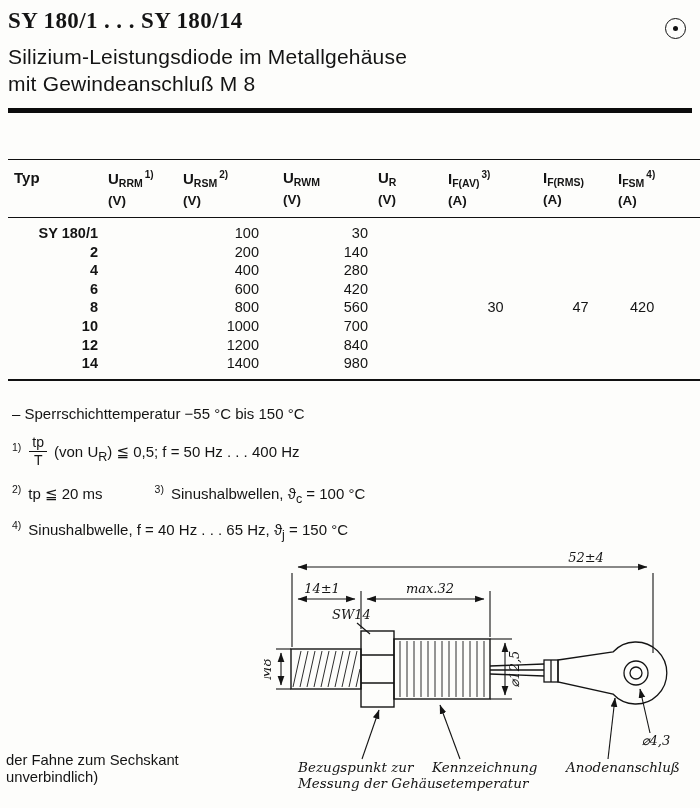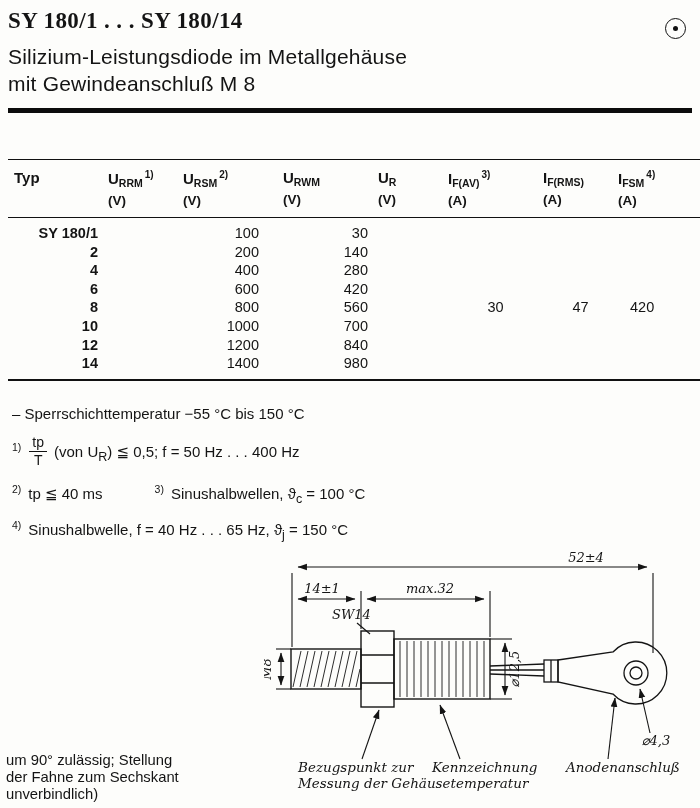--- a/index.html
+++ b/index.html
@@ -186,29 +186,28 @@
         </tr>
     </tbody>
   </table>
 
   <div class="notes">
     <div class="note-line note-first">– Sperrschichttemperatur  −55 °C bis 150 °C</div>
     <div class="note-line">
       <sup class="mk">1)</sup><span class="frac"><span class="fn">tp</span><span class="fd">T</span></span><span>(von U</span><sub>R</sub><span>)  ≦  0,5;   f = 50 Hz . . . 400 Hz</span>
     </div>
     <div class="note-line">
-      <sup class="mk">2)</sup><span>tp ≦ 40 ms</span><span class="gap"></span><sup class="mk">3)</sup><span>Sinushalbwellen,  ϑ</span><sub>c</sub><span> = 100 °C</span>
+      <sup class="mk">2)</sup><span>tp ≦ 20 ms</span><span class="gap"></span><sup class="mk">3)</sup><span>Sinushalbwellen,  ϑ</span><sub>c</sub><span> = 100 °C</span>
     </div>
     <div class="note-line">
       <sup class="mk">4)</sup><span>Sinushalbwelle,  f = 40 Hz . . . 65 Hz,  ϑ</span><sub>j</sub><span> = 150 °C</span>
     </div>
   </div>
 
   <div class="corner-note">
-    <div>um 90° zulässig; Stellung</div>
     <div>der Fahne zum Sechskant</div>
     <div>unverbindlich)</div>
   </div>
 
   <svg class="drawing" width="432" height="258" viewBox="0 0 432 258" xmlns="http://www.w3.org/2000/svg">
     <defs>
       <marker id="ah" viewBox="0 0 10 10" refX="9" refY="5" markerWidth="9" markerHeight="9" orient="auto-start-reverse">
         <path d="M0,1.6 L9.4,5 L0,8.4 z" fill="#141414" stroke="none"></path>
       </marker>
     </defs>

